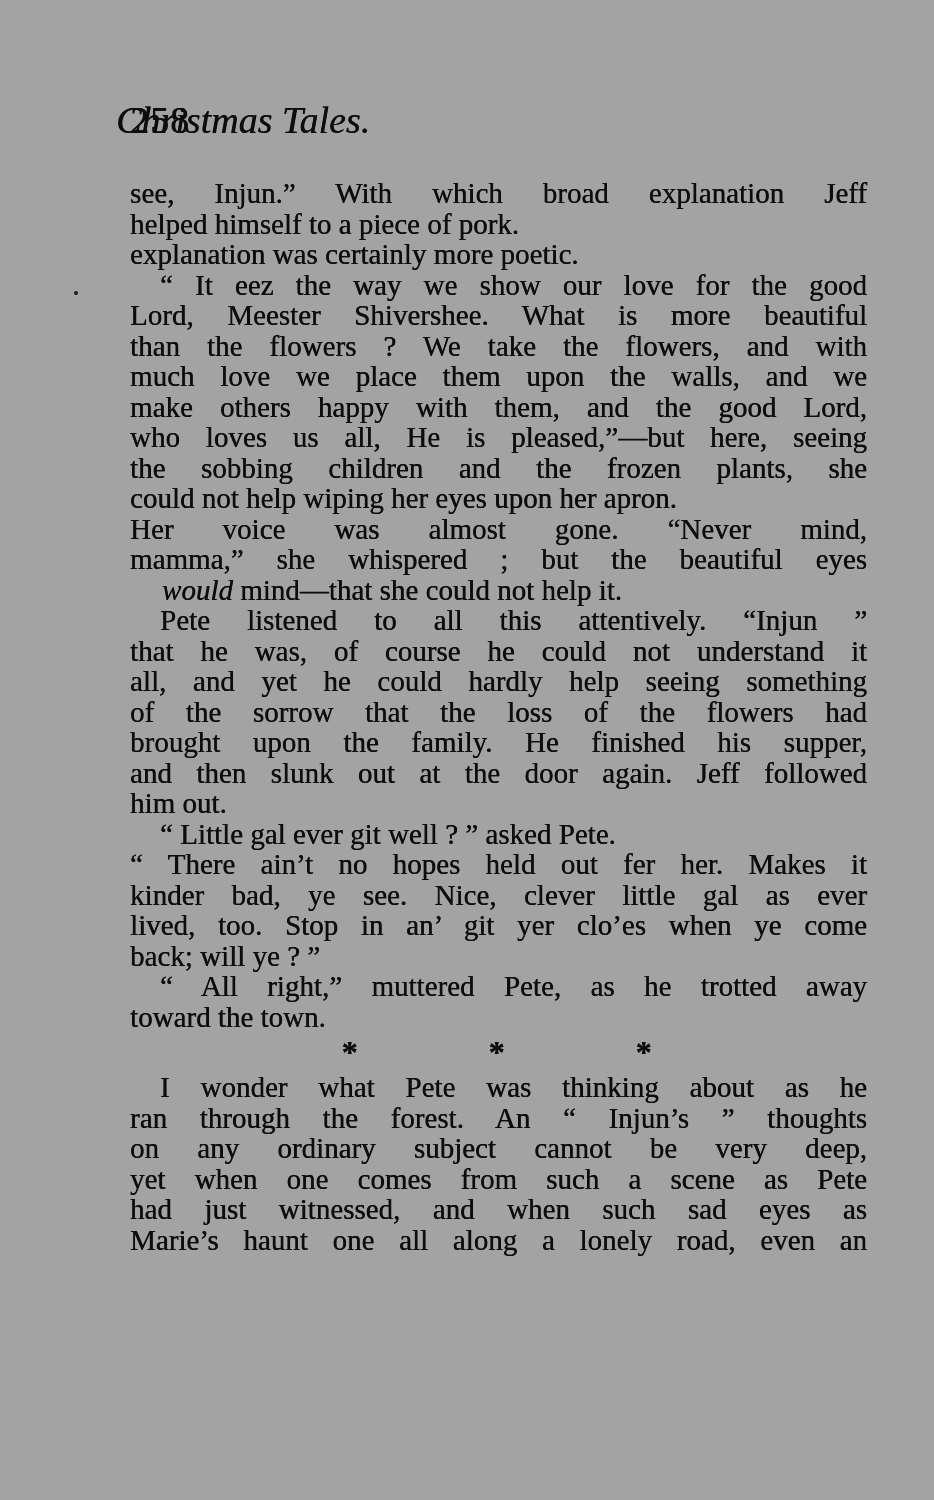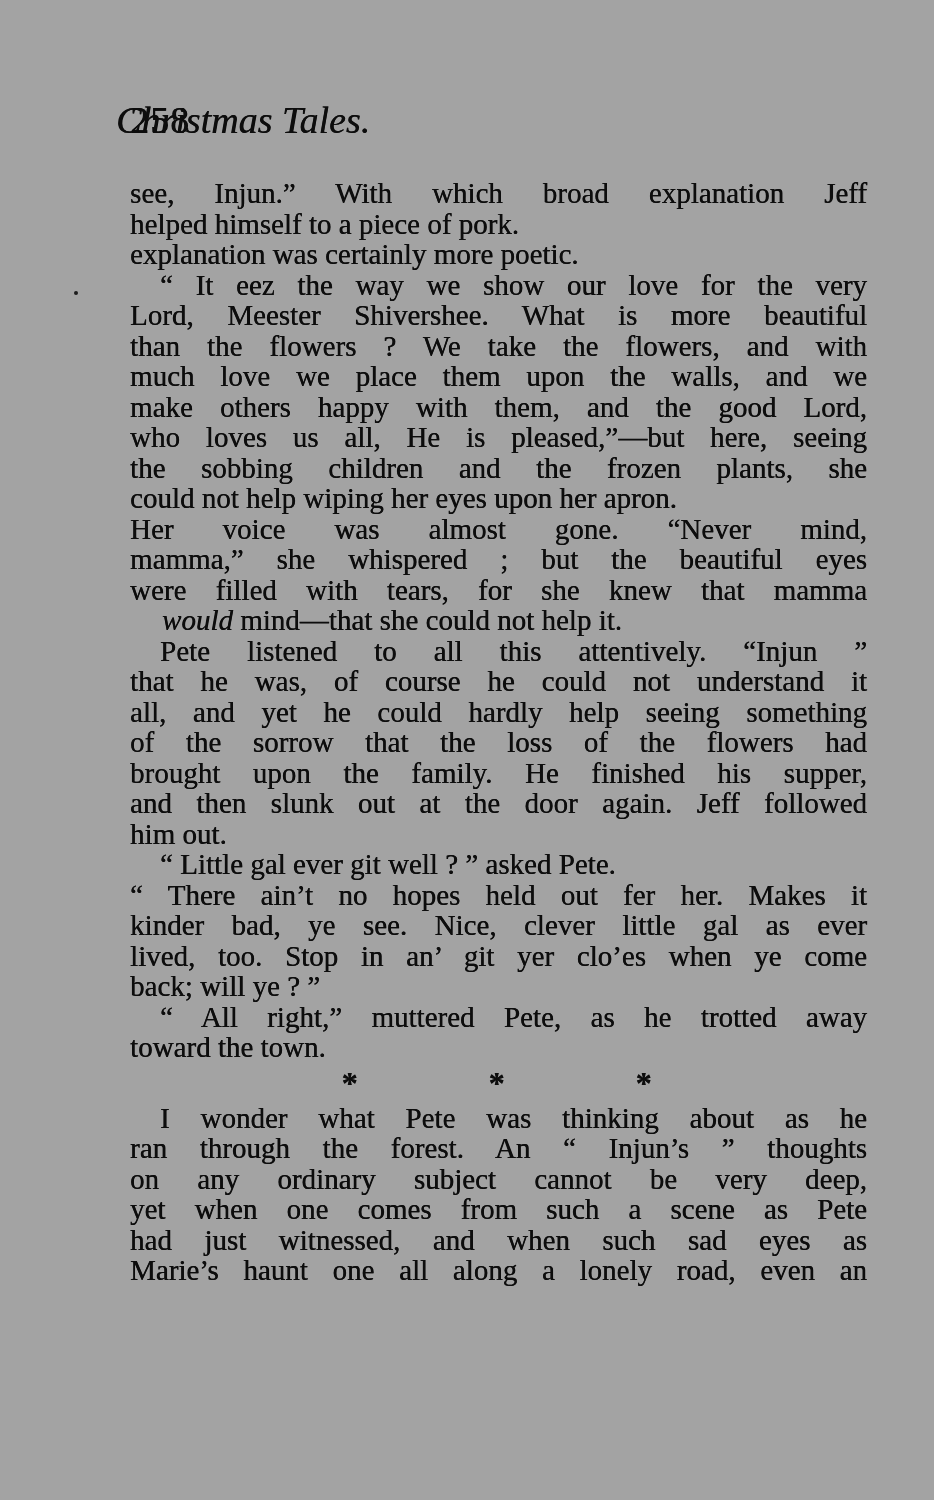--- a/index.html
+++ b/index.html
@@ -84,33 +84,32 @@
   <div class="textcol">
     <div id="text-top">
         <div>
           <div class="tline"><span>see, Injun.”  With which broad explanation Jeff</span></div>
           <div class="tline lastline"><span>helped himself to a piece of pork.</span></div>
         </div>
         <div>
           <div class="tline lastline"><span>explanation was certainly more poetic.</span></div>
         </div>
         <div>
-          <div class="tline indent"><span>“ It eez the way we show our love for the very</span></div>
+          <div class="tline indent"><span>“ It eez the way we show our love for the good</span></div>
           <div class="tline"><span>Lord, Meester Shivershee.  What is more beautiful</span></div>
           <div class="tline"><span>than the flowers ?  We take the flowers, and with</span></div>
           <div class="tline"><span>much love we place them upon the walls, and we</span></div>
           <div class="tline"><span>make others happy with them, and the good Lord,</span></div>
           <div class="tline"><span>who loves us all, He is pleased,”—but here, seeing</span></div>
           <div class="tline"><span>the sobbing children and the frozen plants, she</span></div>
           <div class="tline lastline"><span>could not help wiping her eyes upon her apron.</span></div>
         </div>
         <div>
           <div class="tline"><span>Her voice was almost gone.  “Never mind,</span></div>
           <div class="tline"><span>mamma,” she whispered ; but the beautiful eyes</span></div>
-          <div class="tline"><span>were filled with tears, for she knew that mamma</span></div>
           <div class="tline lastline"><em>would</em><span> mind—that she could not help it.</span></div>
         </div>
         <div>
           <div class="tline indent"><span>Pete listened to all this attentively.  “Injun ”</span></div>
           <div class="tline"><span>that he was, of course he could not understand it</span></div>
           <div class="tline"><span>all, and yet he could hardly help seeing something</span></div>
           <div class="tline"><span>of the sorrow that the loss of the flowers had</span></div>
           <div class="tline"><span>brought upon the family.  He finished his supper,</span></div>
           <div class="tline"><span>and then slunk out at the door again.  Jeff followed</span></div>
           <div class="tline lastline"><span>him out.</span></div>

